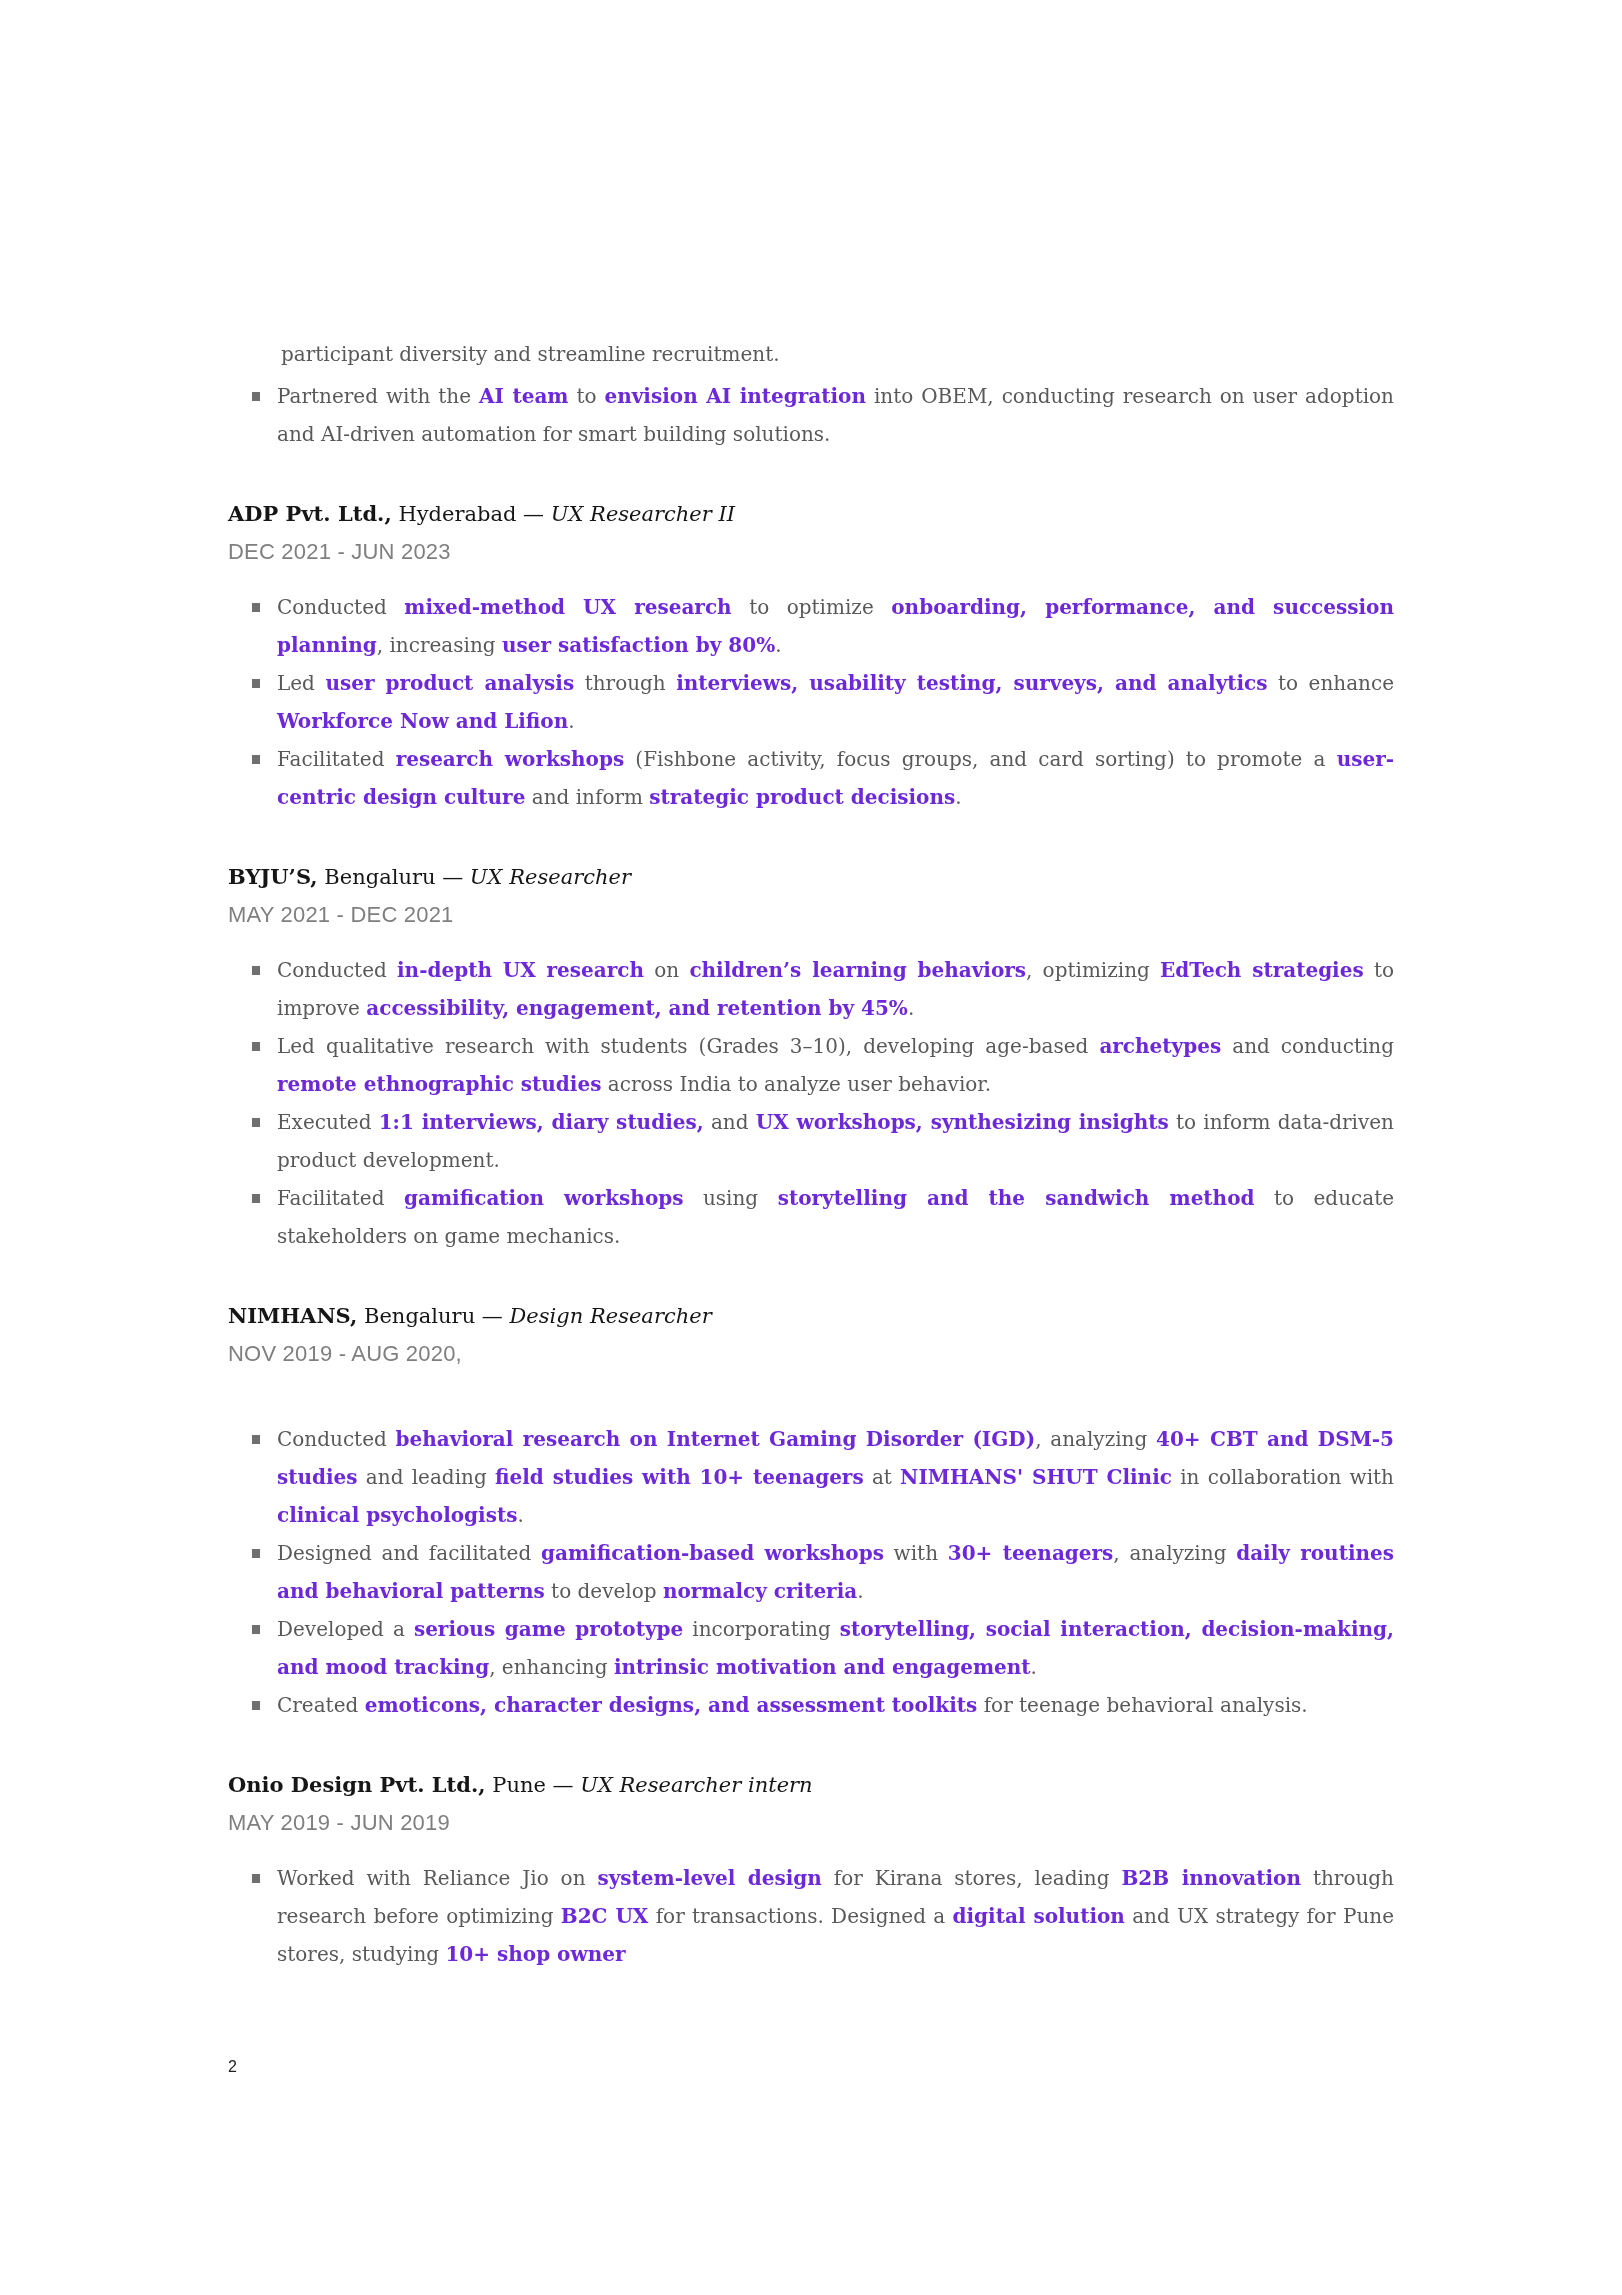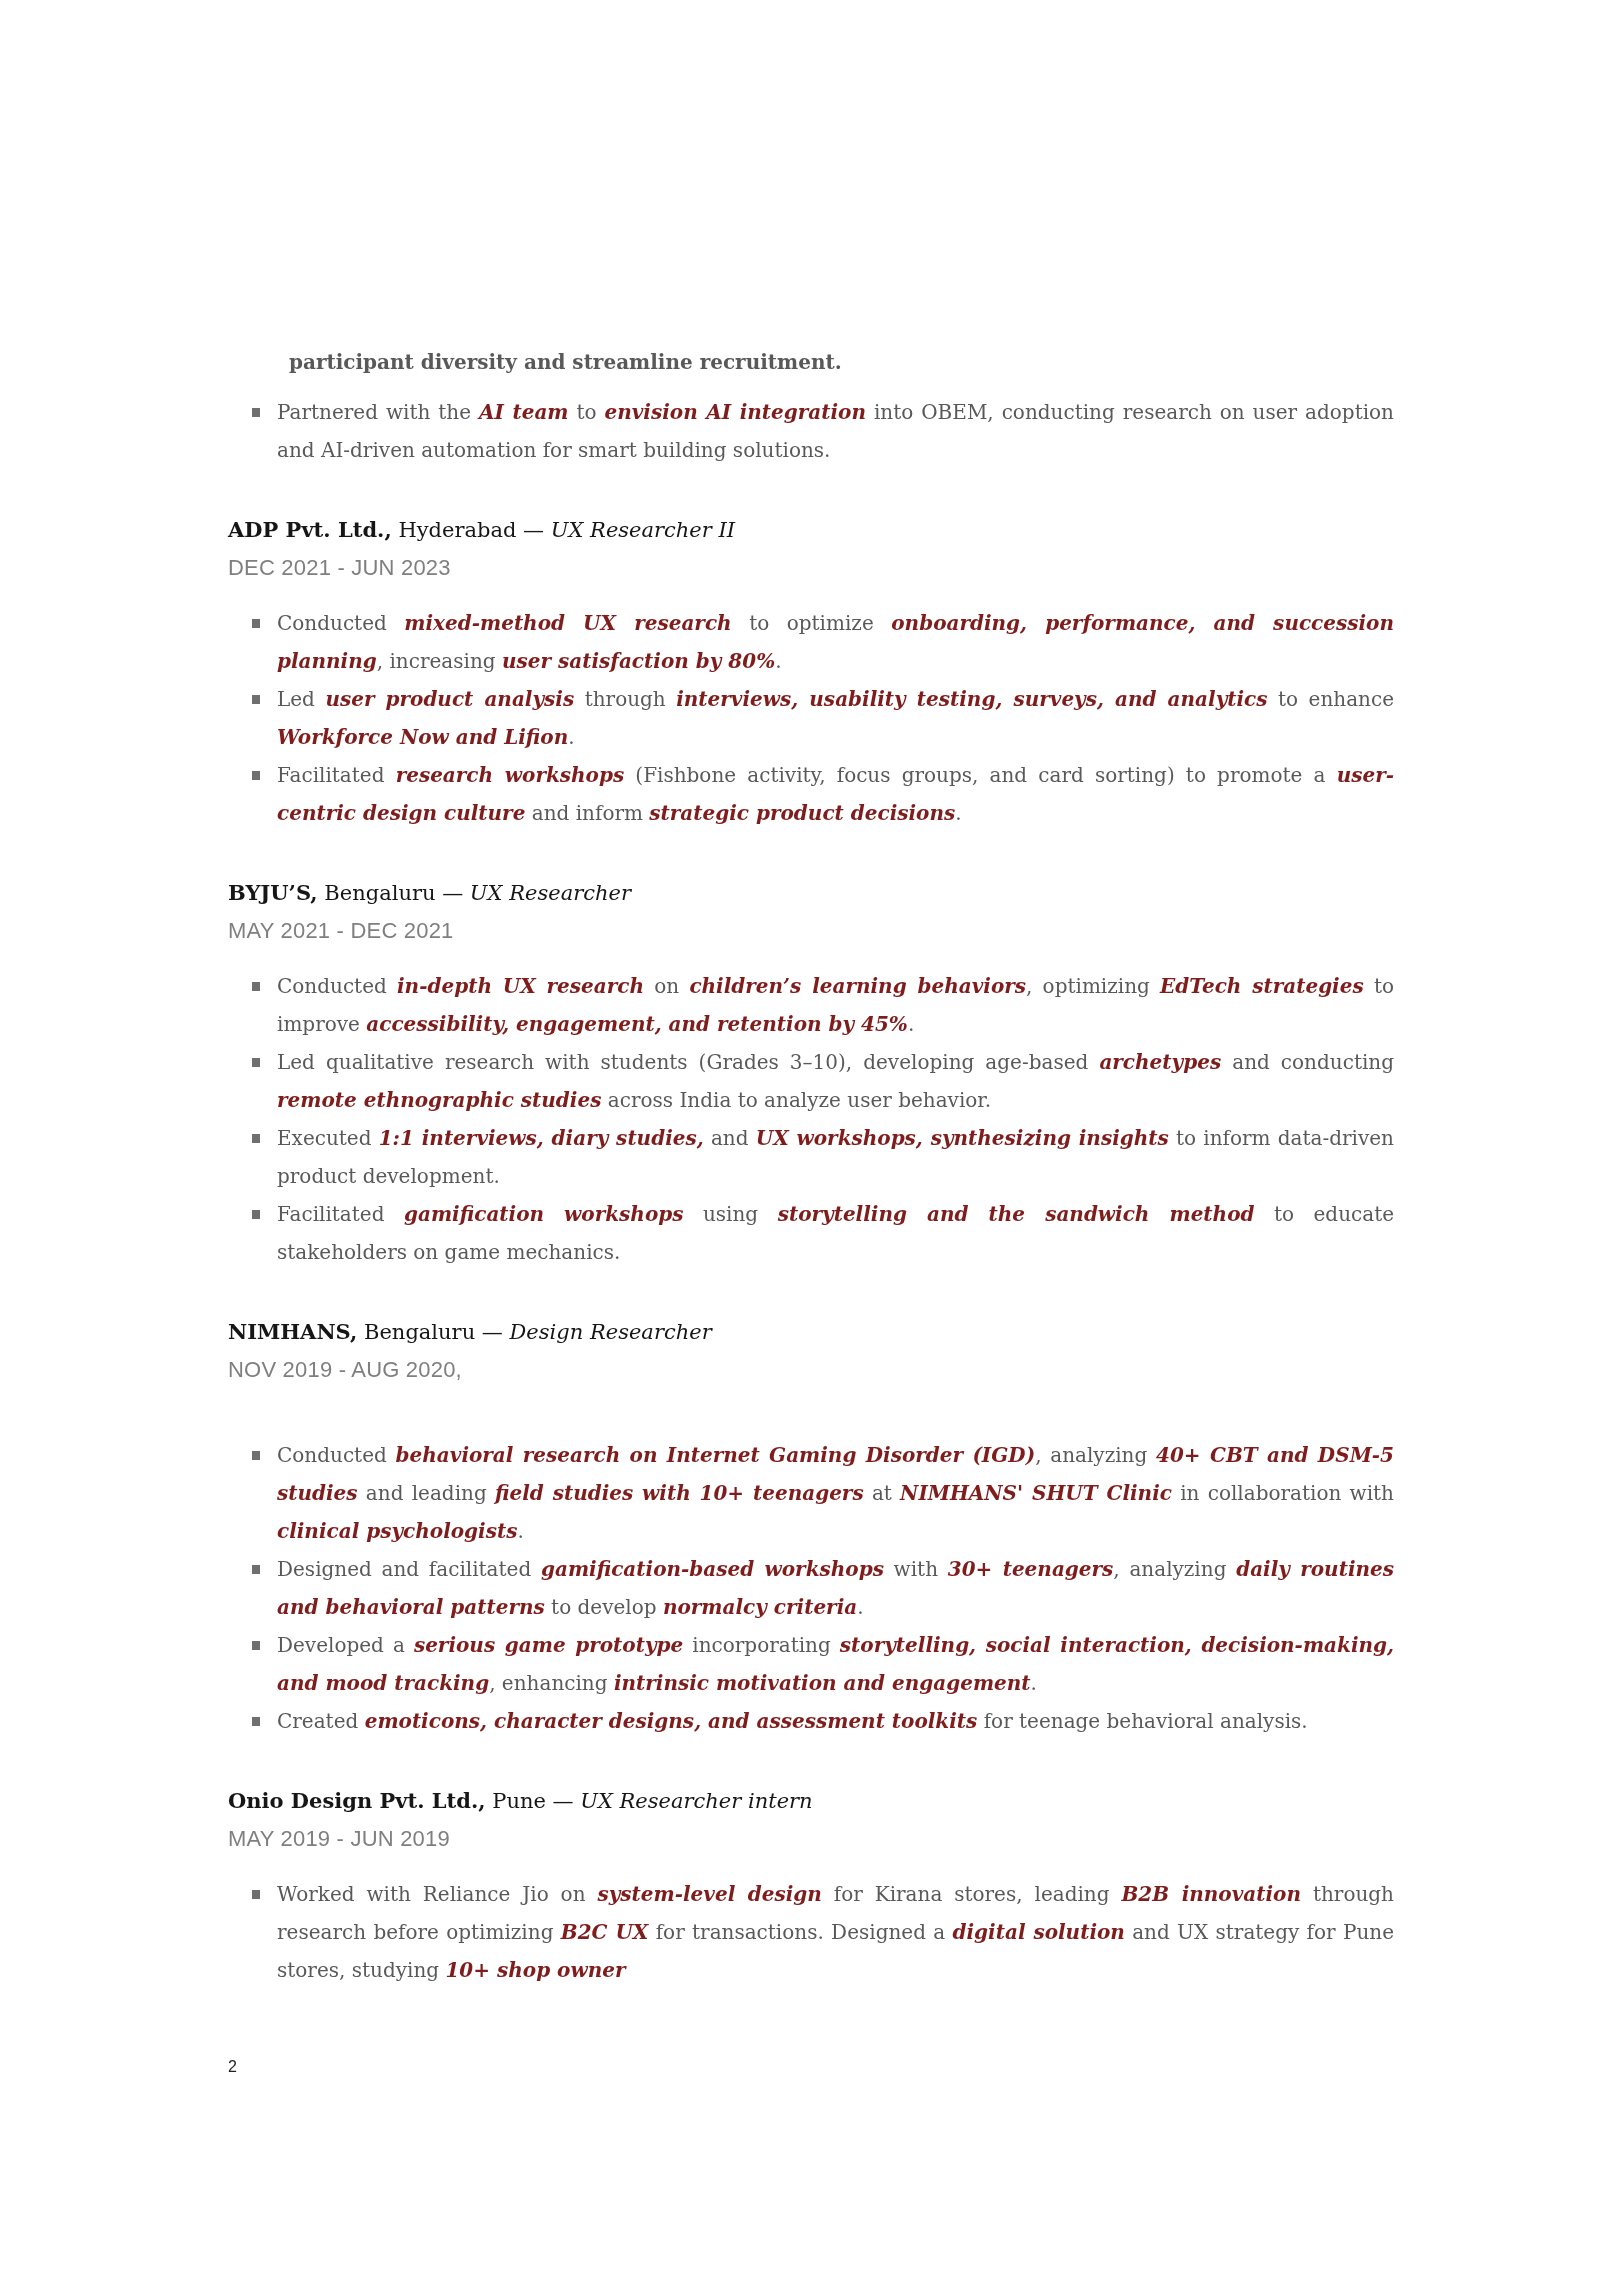--- a/index.html
+++ b/index.html
@@ -12,27 +12,26 @@
     overflow: hidden;
   }
   .content {
     position: absolute;
     left: 228px;
     top: 331px;
     width: 1166px;
   }
   
   .cont-line {
-    margin: 12px;
+    margin: 4px;
     padding-left: 49px;
     font-size: 20px;
     line-height: 38px;
     color: #595959;
     text-align: justify;
-    font-weight: bold;
   }
   ul.bullets {
     list-style: none;
     margin: 0;
     padding: 0;
   }
   ul.bullets.gapped { margin-top: 55px; }
   li.bullet {
     position: relative;
     padding-left: 49px;
@@ -42,21 +41,21 @@
     text-align: justify;
   }
   li.bullet .marker {
     position: absolute;
     left: 24px;
     top: 15px;
     width: 7.6px;
     height: 9.3px;
     background: #6f6f6f;
   }
-  .segs .b { font-weight: 700; color: #7f1d1d; font-style: italic; }
+  .segs .b { font-weight: 700; color: #6d28d9; }
   .job-h {
     margin: 44px 0 0 0;
     font-size: 21px;
     line-height: 34px;
     font-weight: 400;
     color: #161616;
   }
   .job-h .co { font-weight: 700; }
   .job-h .role { font-style: italic; }
   .dates {

